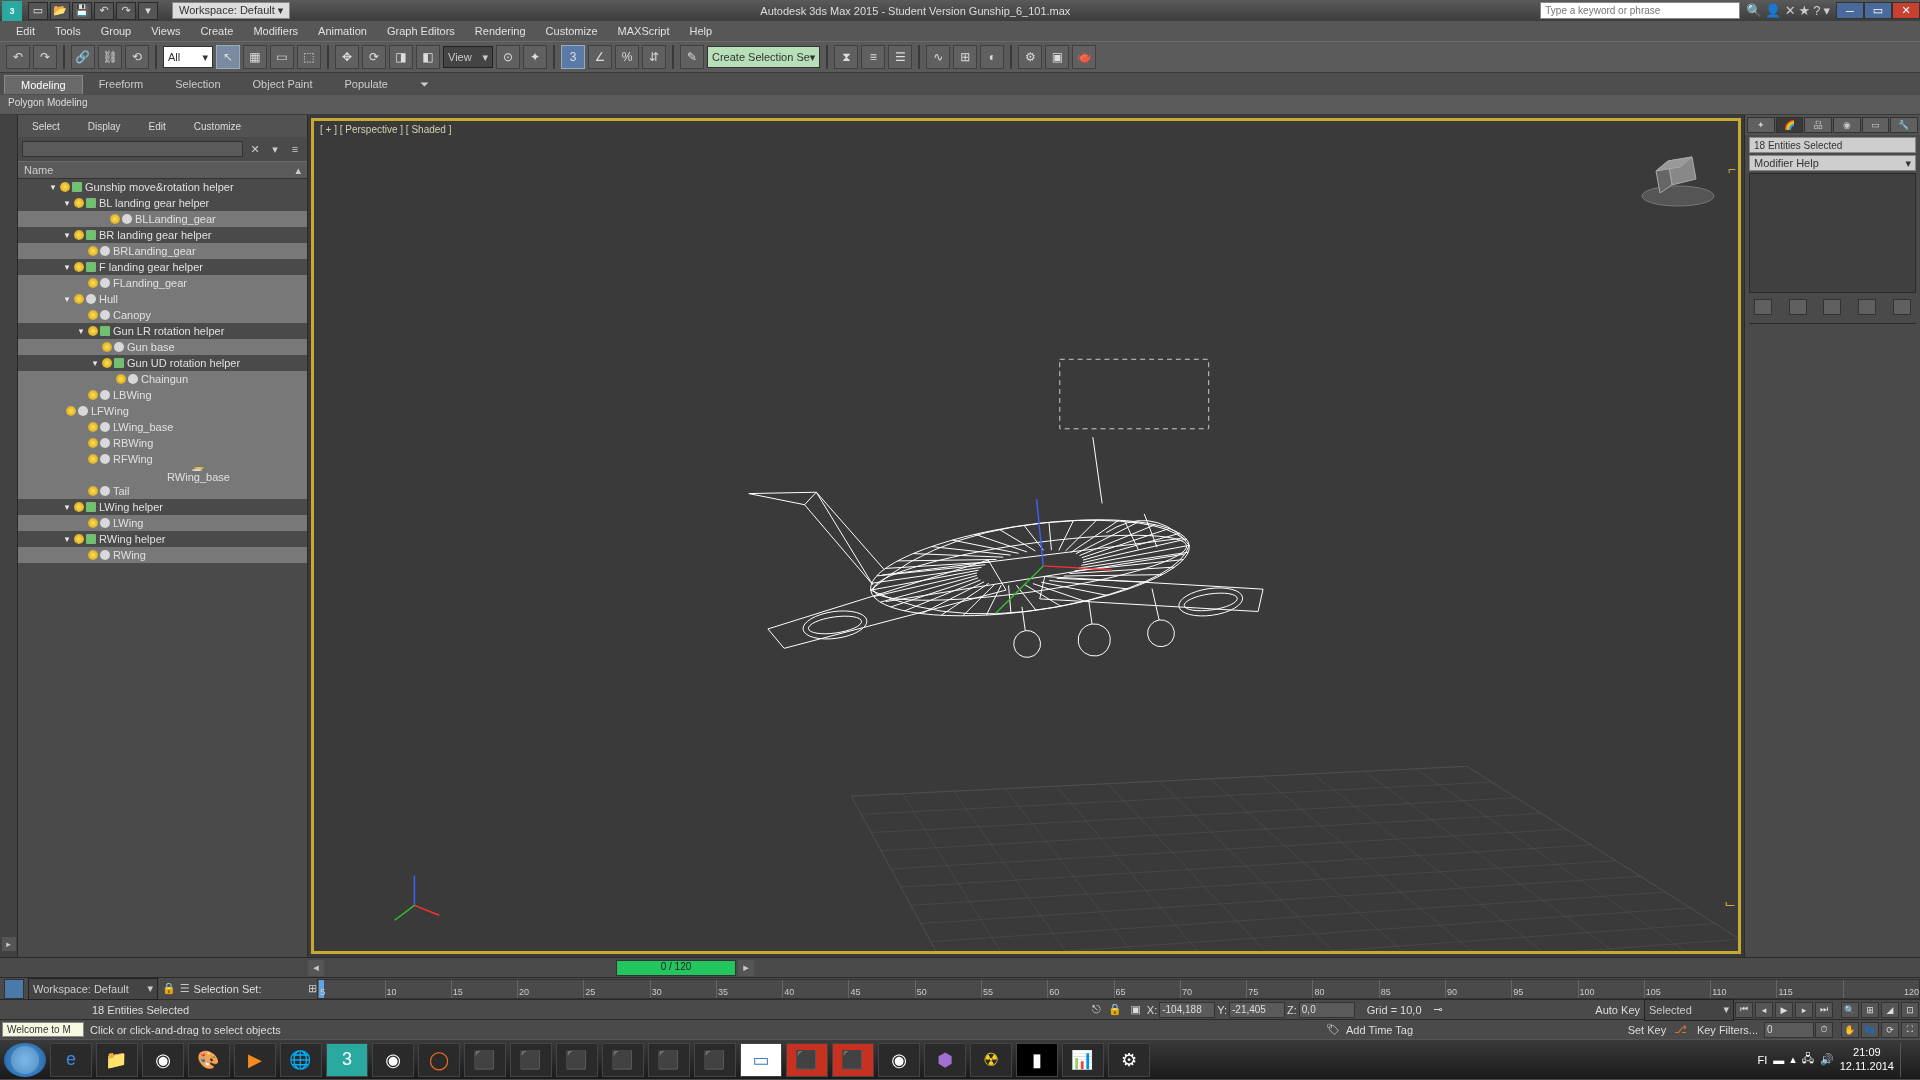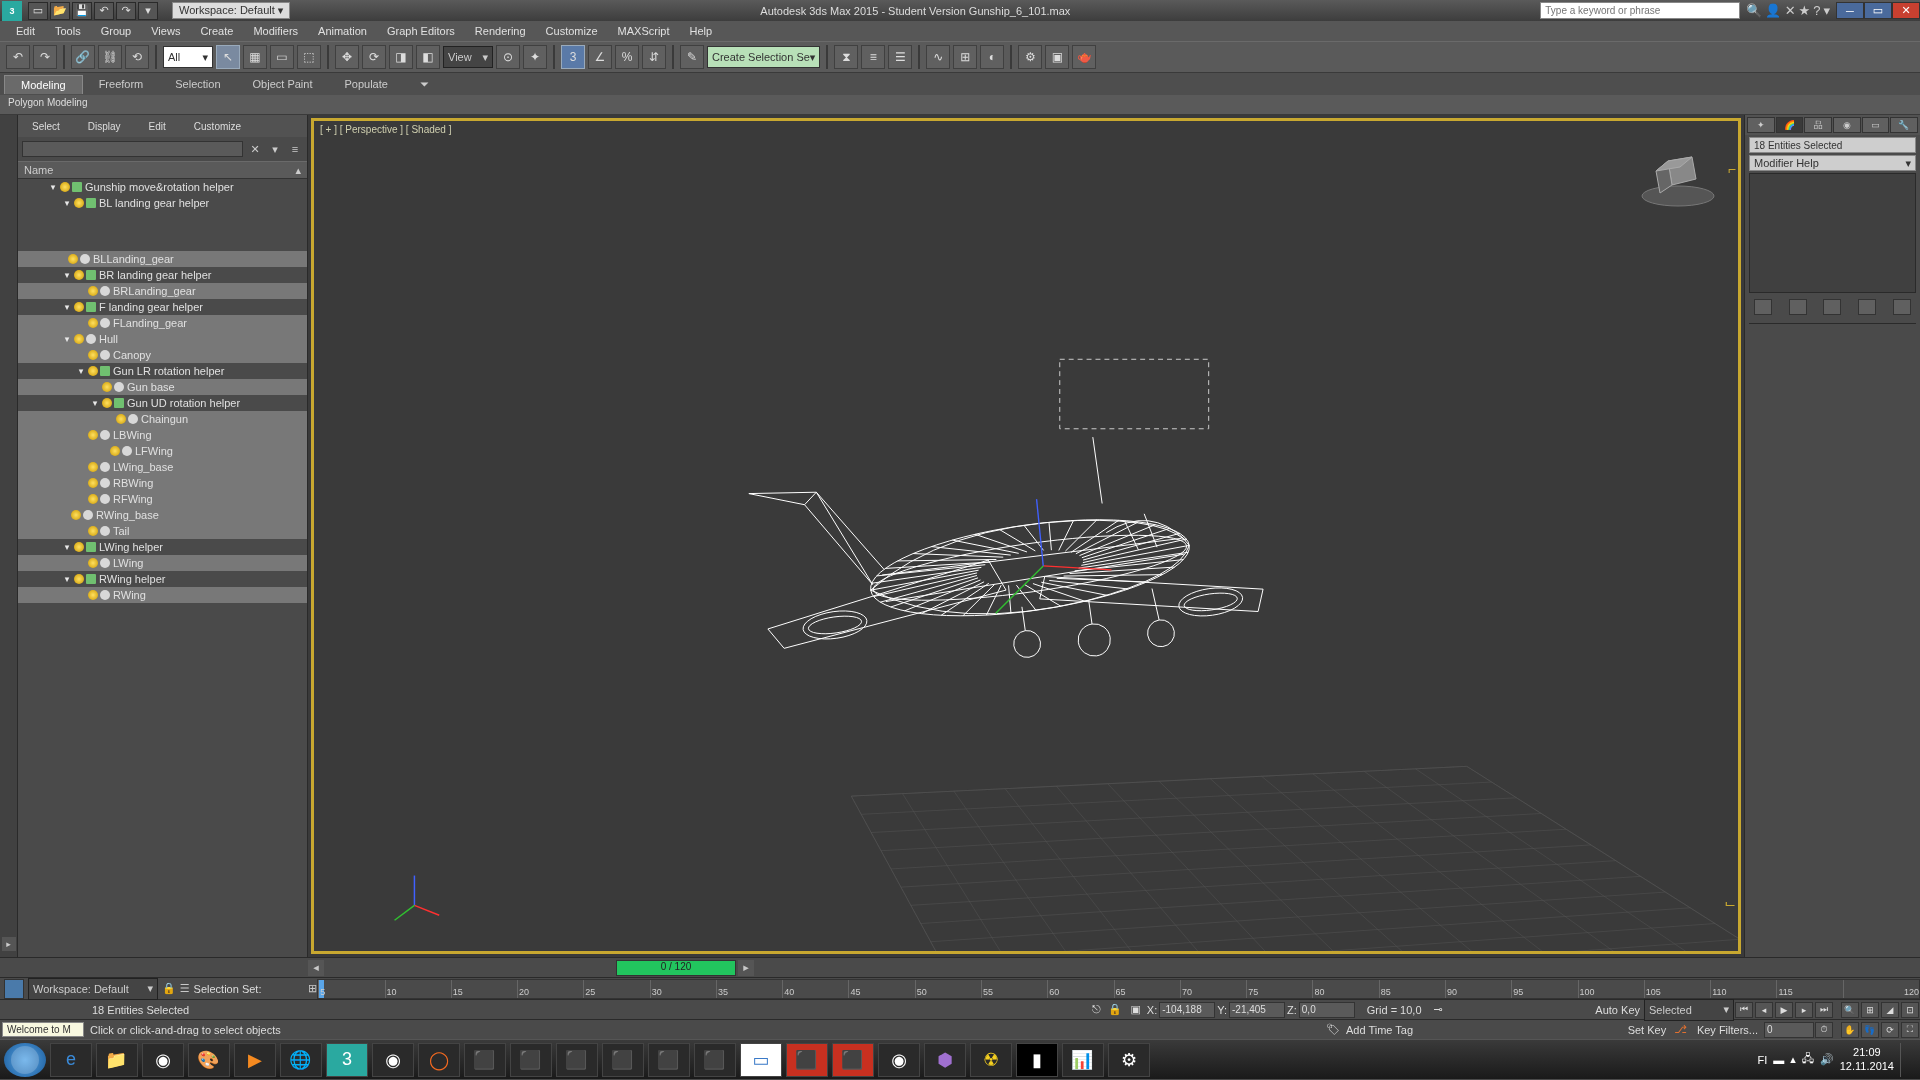--- a/index.html
+++ b/index.html
@@ -246,21 +246,21 @@
           <span class="bulb"></span>
           <span class="obj-ico helper"></span>
           <span>Gunship move&amp;rotation helper</span>
         </div>
         <div class="tree-row" style="padding-left: 44px;">
           <span class="exp">▾</span>
           <span class="bulb"></span>
           <span class="obj-ico helper"></span>
           <span>BL landing gear helper</span>
         </div>
-        <div class="tree-row sel" style="padding-left: 38px; margin-top: 40px;">
+        <div class="tree-row sel" style="padding-left: 80px;">
           <span class="exp"></span>
           <span class="bulb"></span>
           <span class="obj-ico"></span>
           <span>BLLanding_gear</span>
         </div>
         <div class="tree-row" style="padding-left: 44px;">
           <span class="exp">▾</span>
           <span class="bulb"></span>
           <span class="obj-ico helper"></span>
           <span>BR landing gear helper</span>
@@ -318,21 +318,21 @@
           <span class="bulb"></span>
           <span class="obj-ico"></span>
           <span>Chaingun</span>
         </div>
         <div class="tree-row sel" style="padding-left: 58px;">
           <span class="exp"></span>
           <span class="bulb"></span>
           <span class="obj-ico"></span>
           <span>LBWing</span>
         </div>
-        <div class="tree-row sel" style="padding-left: 80px;">
+        <div class="tree-row sel" style="padding-left: 36px;">
           <span class="exp"></span>
           <span class="bulb"></span>
           <span class="obj-ico"></span>
           <span>LFWing</span>
         </div>
         <div class="tree-row sel" style="padding-left: 58px;">
           <span class="exp"></span>
           <span class="bulb"></span>
           <span class="obj-ico"></span>
           <span>LWing_base</span>
@@ -342,21 +342,21 @@
           <span class="bulb"></span>
           <span class="obj-ico"></span>
           <span>RBWing</span>
         </div>
         <div class="tree-row sel" style="padding-left: 58px;">
           <span class="exp"></span>
           <span class="bulb"></span>
           <span class="obj-ico"></span>
           <span>RFWing</span>
         </div>
-        <div class="tree-row sel" style="padding-left: 41px;">
+        <div class="tree-row sel" style="padding-left: 72px; flex-direction: column;">
           <span class="exp"></span>
           <span class="bulb"></span>
           <span class="obj-ico"></span>
           <span>RWing_base</span>
         </div>
         <div class="tree-row sel" style="padding-left: 58px;">
           <span class="exp"></span>
           <span class="bulb"></span>
           <span class="obj-ico"></span>
           <span>Tail</span>

